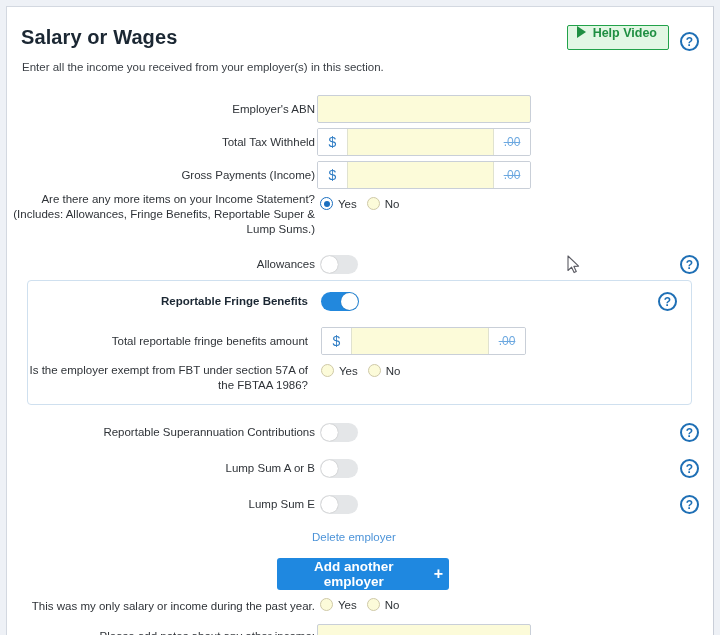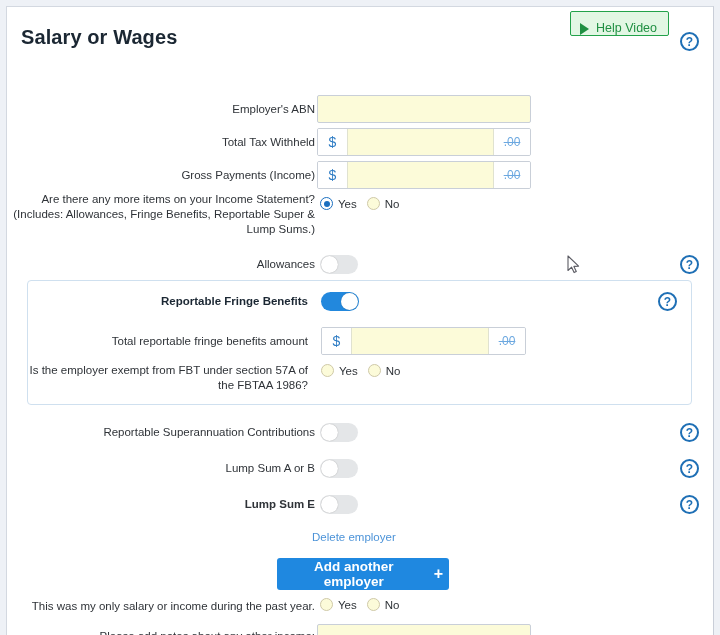--- a/index.html
+++ b/index.html
@@ -54,33 +54,33 @@
     position: absolute;
     left: 15px;
     top: 54px;
     font-size: 11.5px;
     color: #3a3f45;
   }
 
   .help-video-btn {
     position: absolute;
     right: 44px;
-    top: 4px;
-    display: flex;
-    align-items: flex-end;
+    top: 18px;
+    display: flex;
+    align-items: flex-start;
     gap: 7px;
     height: 25px;
     padding: 0 11px 0 9px;
     box-sizing: border-box;
     background: #e2f7e4;
     border: 1.5px solid #22a24a;
     border-radius: 2px;
     color: #1f8f42;
     font-size: 12.5px;
-    font-weight: normal;
+    font-weight: bold;
     cursor: pointer;
   }
   .play-tri {
     width: 0; height: 0;
     border-left: 9px solid #1f8f42;
     border-top: 6px solid transparent;
     border-bottom: 6px solid transparent;
   }
 
   .help-circle {
@@ -294,20 +294,21 @@
   }
 </style>
 </head>
 <body>
 
 <div class="page">
 <div class="card">
 
   <div class="hdr">
     <div class="page-title">Salary or Wages</div>
+    <div class="intro">Enter all the income you received from your employer(s) in this section.</div>
 
     <div class="help-video-btn">
       <span class="play-tri"></span>
       <span>Help Video</span>
     </div>
 
     <div class="help-circle hdr-help">?</div>
   </div>
 
   <div class="row" style="top:88px;height:28px;">
@@ -406,21 +407,21 @@
 
   <div class="row" style="top:452px;height:20px;">
     <div class="lbl" style="top:2px;">Lump Sum A or B</div>
     <div class="toggle" style="top:0;">
       <span class="knob"></span>
     </div>
     <div class="help-circle row-help" style="top:0;">?</div>
   </div>
 
   <div class="row" style="top:488px;height:20px;">
-    <div class="lbl" style="top:2px;font-weight:bold;">Lump Sum E</div>
+    <div class="lbl" style="top:2px;">Lump Sum E</div>
     <div class="toggle" style="top:0;">
       <span class="knob"></span>
     </div>
     <div class="help-circle row-help" style="top:0;">?</div>
   </div>
 
   <div class="link" style="left:305px;top:524px;">Delete employer</div>
 
   <button class="primary-btn">
     <span>Add another employer</span>

